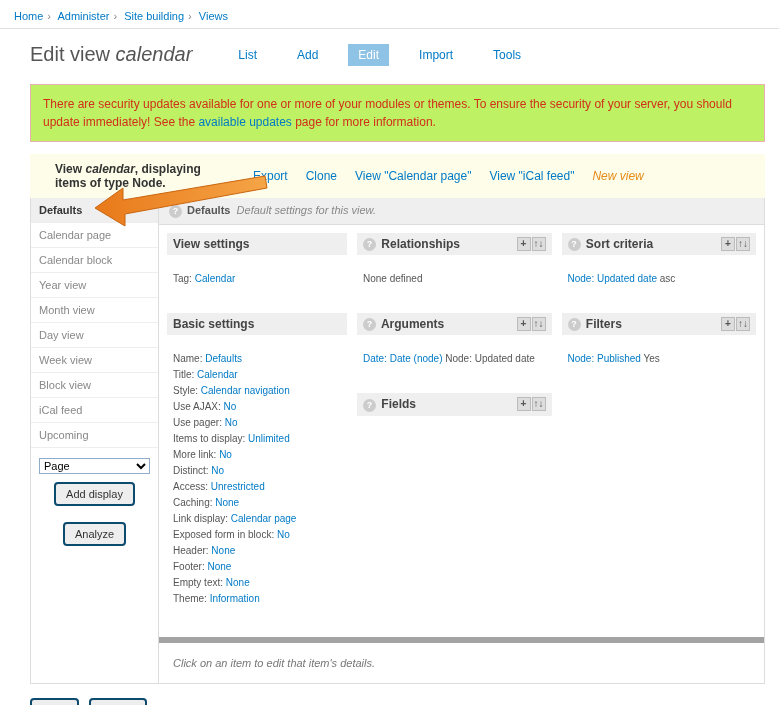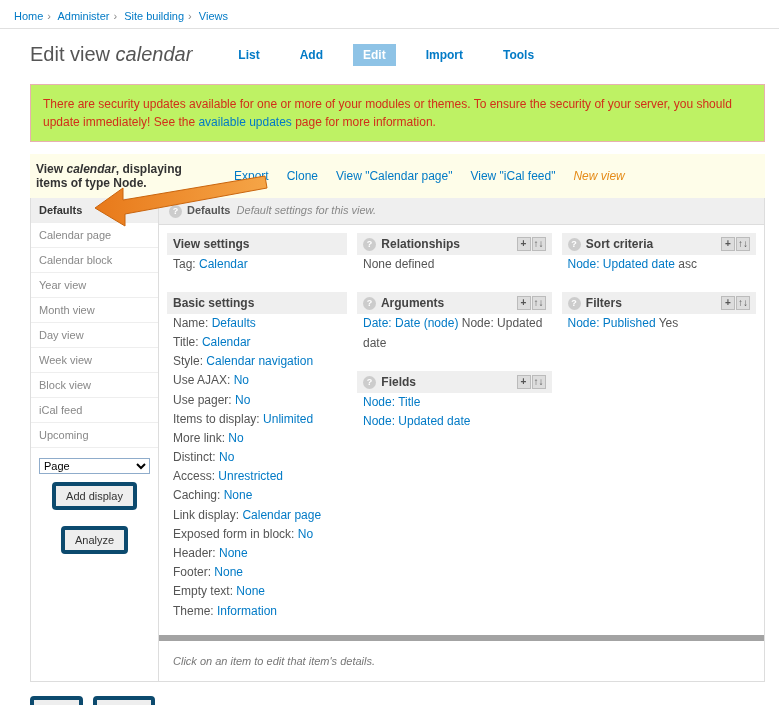--- a/index.html
+++ b/index.html
@@ -6,54 +6,54 @@
 body { font-family: "Lucida Grande", Verdana, sans-serif; font-size: 12px; color: #555; background: #fff; width: 779px; }
 a { color: #027ac6; text-decoration: none; cursor: pointer; }
 
 .breadcrumb { padding: 10px 14px 6px; color: #027ac6; font-size: 11px; border-bottom: 1px solid #e0e0e0; }
 .breadcrumb span.sep { color: #888; margin: 0 4px; }
 
 .header-row { display: flex; align-items: center; padding: 14px 14px 10px 30px; gap: 16px; }
 .page-title { font-size: 20px; font-weight: normal; color: #555; }
 .page-title em { font-style: italic; }
 .tabs { display: flex; gap: 20px; margin-left: 20px; }
-.tabs a { color: #027ac6; padding: 4px 10px; font-weight: bold; }
+.tabs a { color: #027ac6; padding: 4px 10px; }
 .tabs a.active { background: #8ec3e6; color: #fff; }
 
 .alert { margin: 8px 14px 12px 30px; background: #bef264; border: 1px solid #e8b0b0; padding: 10px 12px; color: #d12f19; font-size: 12px; line-height: 1.5; }
 .alert a { color: #027ac6; }
 
-.summary-row { margin: 0 14px 0 30px; background: #fefde9; padding: 8px 6px; display: flex; flex-wrap: wrap; align-items: center; gap: 18px; font-size: 12px; }
+.summary-row { margin: 0 14px 0 30px; background: #fefde9; padding: 8px 25px; display: flex; flex-wrap: wrap; align-items: center; gap: 18px; font-size: 12px; }
 .summary-text { color: #333; font-weight: bold; max-width: 180px; }
 .summary-text em { font-style: italic; }
 .summary-row a.new-view { color: #e58c1a; font-style: italic; }
 
 .grid { margin: 0 14px 0 30px; display: flex; border: 1px solid #ddd; border-top: none; }
 .sidebar { width: 128px; background: #fff; border-right: 1px solid #ddd; }
 .sidebar-tab { padding: 6px 8px; border-bottom: 1px solid #eee; color: #888; font-size: 11px; cursor: pointer; }
 .sidebar-tab.active { background: #efefef; color: #333; font-weight: bold; }
 .sidebar-controls { padding: 10px 8px; }
 .sidebar-controls select { width: 100%; margin-bottom: 8px; font-size: 11px; border: 1px solid #8faccb; background: #fff; }
-.btn { background: #eee; border: 4px solid #0c4a6e; border-radius: 4px; padding: 4px 10px; font-size: 11px; cursor: pointer; font-family: inherit; color: #333; }
+.btn { background: #eee; border: 2px solid #0c4a6e; border-radius: 4px; padding: 4px 10px; font-size: 11px; cursor: pointer; font-family: inherit; color: #333; }
 .sidebar-controls .btn { display: block; margin: 0 auto 16px; }
 
 .main-area { flex: 1; padding: 0; }
 .defaults-header { background: #efefef; padding: 6px 10px; font-size: 11px; color: #666; border-bottom: 1px solid #ddd; }
 .defaults-header strong { color: #555; }
 .defaults-header em { font-style: italic; color: #888; }
 .help-icon { display: inline-block; width: 13px; height: 13px; background: #ccc; color: #fff; border-radius: 50%; text-align: center; line-height: 13px; font-size: 9px; font-weight: bold; margin-right: 2px; vertical-align: middle; }
 
 .cols { display: flex; gap: 10px; padding: 8px; align-items: flex-start; }
-.col { flex: 1; display: flex; flex-direction: column; gap: 18px; }
+.col { flex: 1; display: flex; flex-direction: column; gap: 10px; }
 .col-left { flex: 0 0 180px; }
 .panel { }
 .panel-header { background: #efefef; padding: 4px 6px; font-size: 12px; font-weight: bold; color: #444; display: flex; justify-content: space-between; align-items: center; }
 .panel-header .icons { display: flex; gap: 1px; }
 .icon-btn { background: #ddd; border: 1px solid #bbb; width: 14px; height: 14px; font-size: 10px; line-height: 12px; text-align: center; cursor: pointer; color: #555; }
-.panel-body { padding: 0 6px; font-size: 12px; line-height: 1.6; color: #555; }
+.panel-body { padding: 16px 6px; font-size: 10px; line-height: 1.6; color: #555; }
 .panel-body .row { }
 .panel-body .label { color: #555; }
 .panel-body a { color: #027ac6; }
 .panel-body .suffix { color: #555; margin-top: 47px; }
 
 .click-hint { text-align: left; font-style: italic; color: #777; padding: 14px; border-top: 6px solid #a3a3a3; margin-top: 6px; font-size: 11px; }
 
 .bottom-actions { padding: 14px 14px 14px 30px; display: flex; gap: 10px; }
 
 
@@ -198,24 +198,20 @@
             </div>
         </div>
         <div class="panel">
           <div class="panel-header">
             <span><span class="help-icon">?</span> <span>Fields</span></span>
             <span class="icons">
               <span class="icon-btn">+</span>
               <span class="icon-btn">↑↓</span>
             </span>
           </div>
-          <div class="panel-body" id="body-fields">
-              <div class="row"><a>Node: Title</a></div>
-              <div class="row"><a>Node: Updated date</a></div>
-            </div>
         </div>
       </div>
 
       <div class="col">
         <div class="panel">
           <div class="panel-header">
             <span><span class="help-icon">?</span> <span>Sort criteria</span></span>
             <span class="icons">
               <span class="icon-btn">+</span>
               <span class="icon-btn">↑↓</span>

